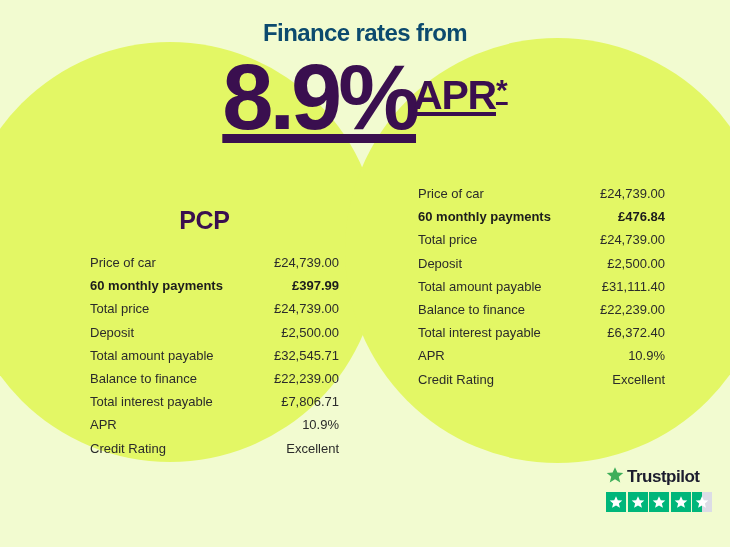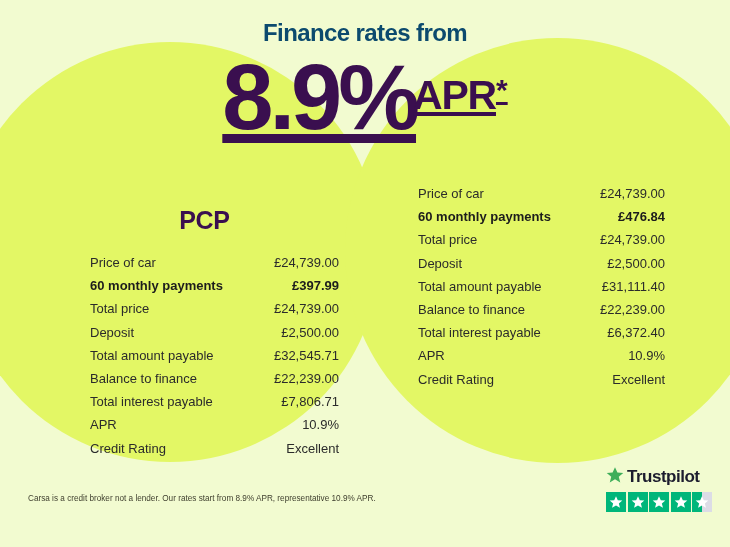--- a/index.html
+++ b/index.html
@@ -250,21 +250,20 @@
         <span class="value">10.9%</span>
       </div>
       <div class="plan-row">
         <span class="label">Credit Rating</span>
         <span class="value">Excellent</span>
       </div>
     </div>
   </div>
 
   <div id="disclaimer">
-    <div>Carsa is a credit broker not a lender. Our rates start from 8.9% APR, representative 10.9% APR.</div>
   </div>
 
   <div id="trustpilot">
     <div id="tp-brand">
       <span>
         <svg width="18" height="18" viewBox="0 0 24 24" aria-hidden="true">
           <polygon points="12,1.6 15.2,8.8 23,9.3 17,14.3 19,22 12,17.8 5,22 7,14.3 1,9.3 8.8,8.8" fill="#3fae5a"></polygon>
         </svg>
       </span>
       <span id="tp-wordmark">Trustpilot</span>

